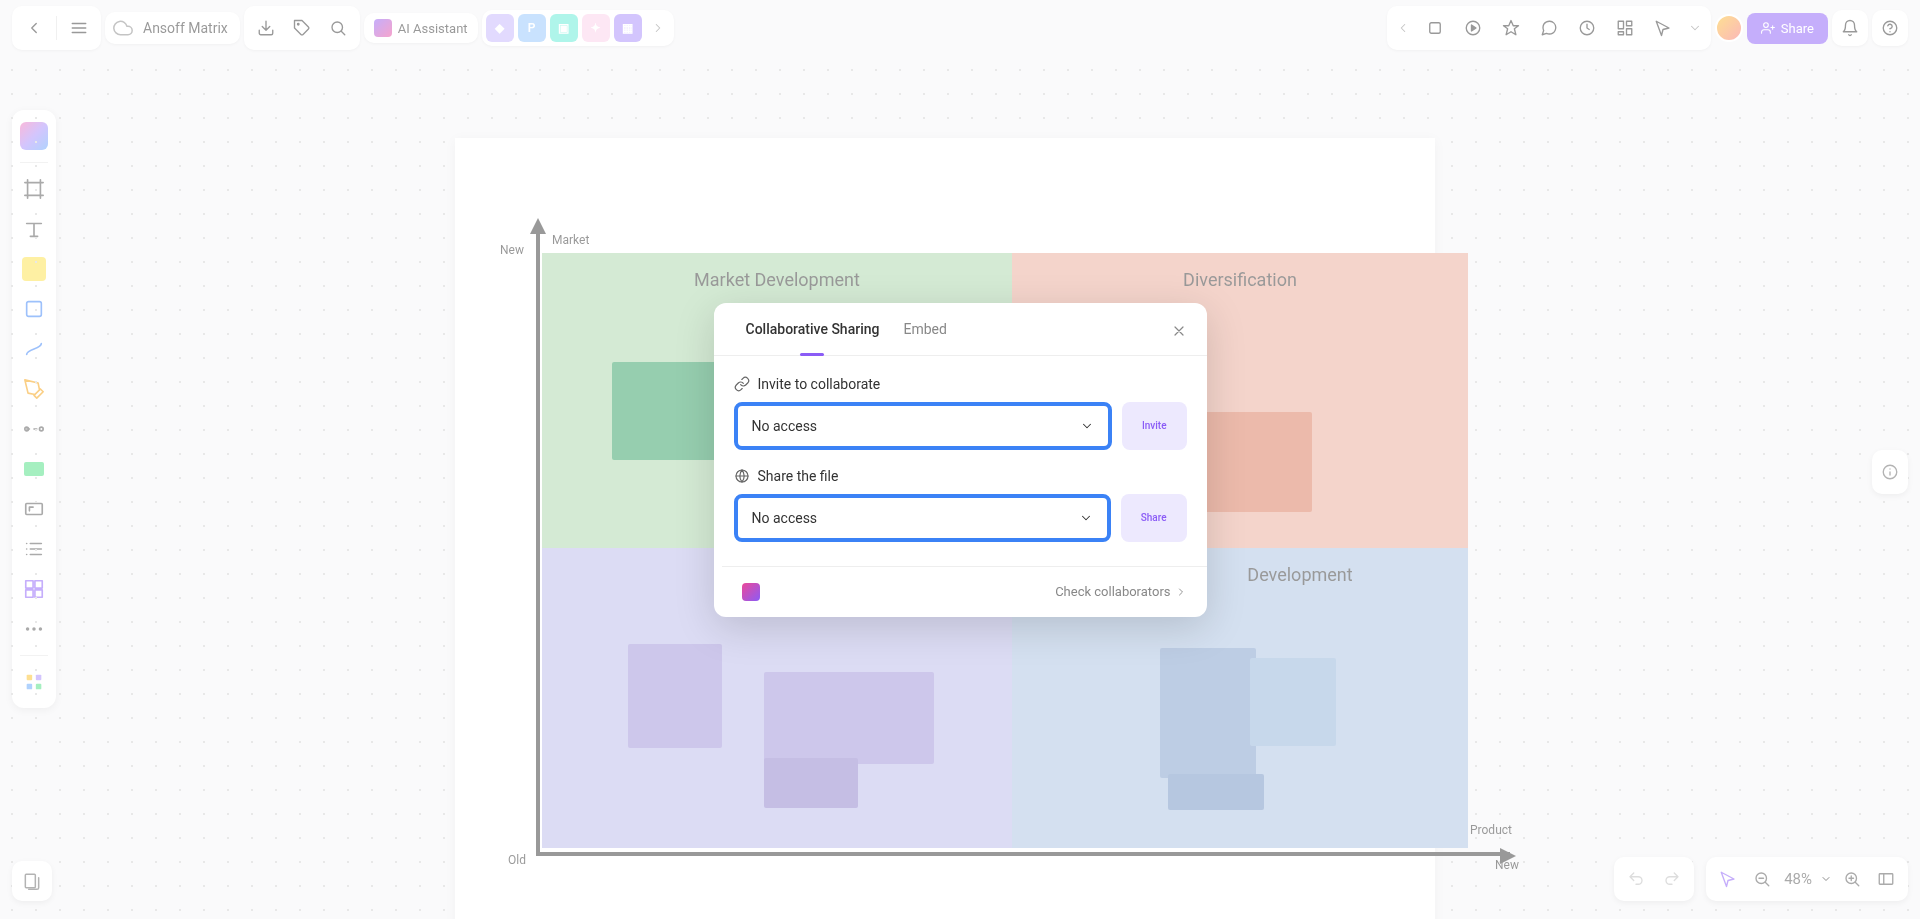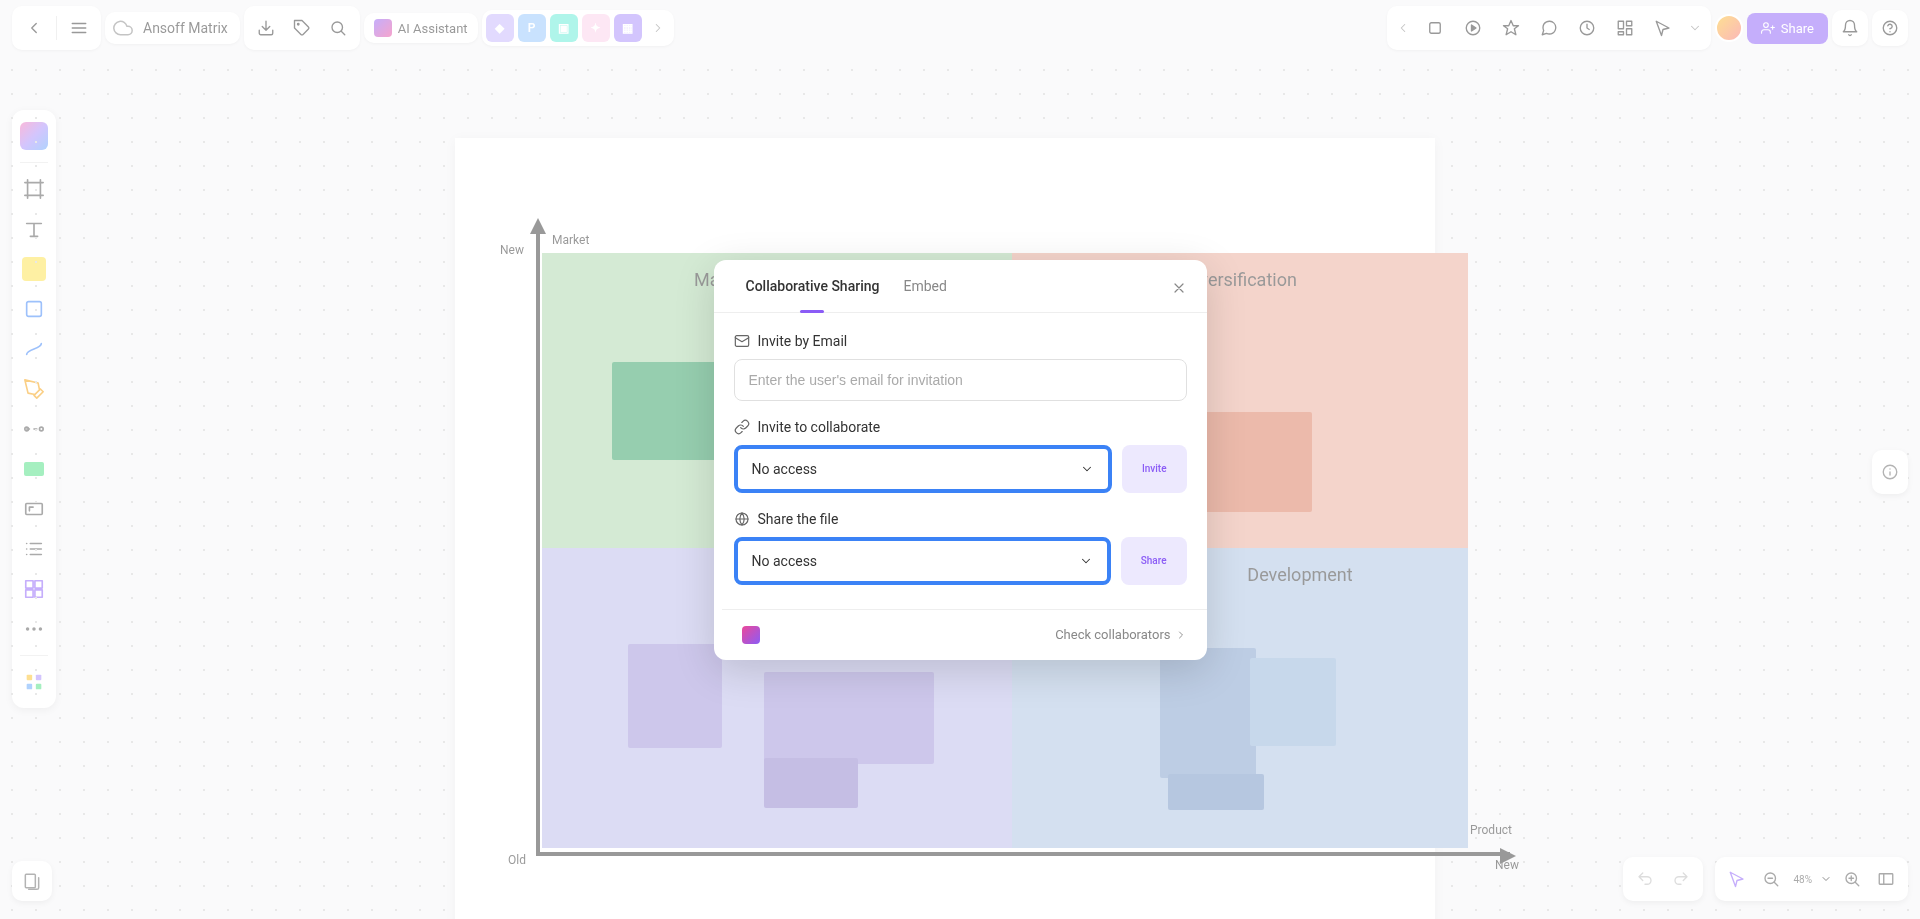--- a/index.html
+++ b/index.html
@@ -93,21 +93,21 @@
     
     .right-pill { position: absolute; right: 12px; top: 450px; width: 36px; height: 44px; background: #fff; border-radius: 10px; box-shadow: 0 2px 6px rgba(0,0,0,0.1); display: flex; align-items: center; justify-content: center; color: #666; }
     
     
     .bottom-left { position: absolute; left: 12px; bottom: 18px; width: 40px; height: 40px; background: #fff; border-radius: 10px; box-shadow: 0 2px 6px rgba(0,0,0,0.1); display: flex; align-items: center; justify-content: center; color: #666; }
     .bottom-right { position: absolute; right: 12px; bottom: 18px; display: flex; gap: 12px; }
     .undo-group { display: flex; background: #fff; border-radius: 10px; padding: 4px; box-shadow: 0 2px 6px rgba(0,0,0,0.1); }
     .undo-btn { width: 36px; height: 36px; display: flex; align-items: center; justify-content: center; color: #bbb; cursor: pointer; }
     .zoom-group { display: flex; align-items: center; background: #fff; border-radius: 10px; padding: 4px 8px; box-shadow: 0 2px 6px rgba(0,0,0,0.1); gap: 6px; }
     .zoom-btn { width: 28px; height: 36px; display: flex; align-items: center; justify-content: center; color: #555; cursor: pointer; }
-    .zoom-txt { font-size: 10px; color: #555; padding: 0 2px; }
+    .zoom-txt { font-size: 15px; color: #555; padding: 0 2px; }
     .cursor-active { color: #8b5cf6; }
     
     svg { fill: none; stroke: currentColor; stroke-width: 1.8; stroke-linecap: round; stroke-linejoin: round; }
   </style>
 </head>
 <body>
 
 <div class="top-bar">
   <div class="top-left">
     <div class="top-icon-btn">
@@ -418,30 +418,20 @@
     <div class="modal-tabs">
       <div class="modal-tab active">Collaborative Sharing</div>
       <div class="modal-tab">Embed</div>
       <div class="modal-close">
         <svg width="16" height="16" viewBox="0 0 24 24">
             <path d="M18 6L6 18M6 6l12 12"></path>
           </svg>
       </div>
     </div>
     <div class="modal-body">
-      <div class="section">
-        <div class="section-header">
-          <svg viewBox="0 0 24 24">
-              <rect x="2" y="4" width="20" height="16" rx="2"></rect>
-              <path d="M2 7l10 6 10-6"></path>
-            </svg>
-          <span>Invite by Email</span>
-        </div>
-        <input class="email-input" placeholder="Enter the user's email for invitation" style="">
-      </div>
       <div class="section">
         <div class="section-header">
           <svg viewBox="0 0 24 24">
               <path d="M10 13a5 5 0 0 0 7.54.54l3-3a5 5 0 0 0-7.07-7.07l-1.72 1.71M14 11a5 5 0 0 0-7.54-.54l-3 3a5 5 0 0 0 7.07 7.07l1.71-1.71"></path>
             </svg>
           <span>Invite to collaborate</span>
         </div>
         <div class="row">
           <div class="select-box">
             <span>No access</span>

